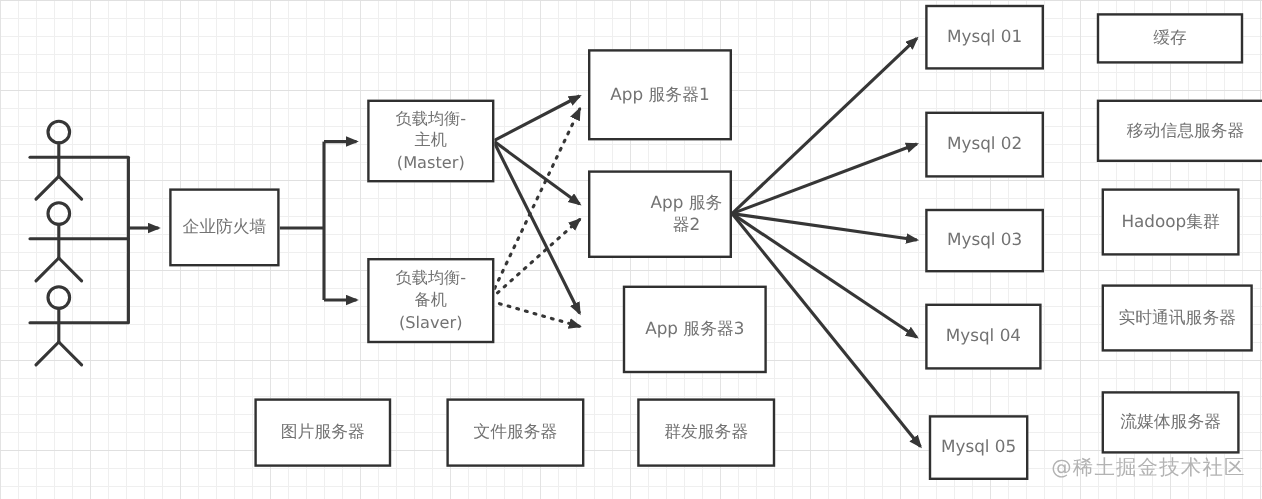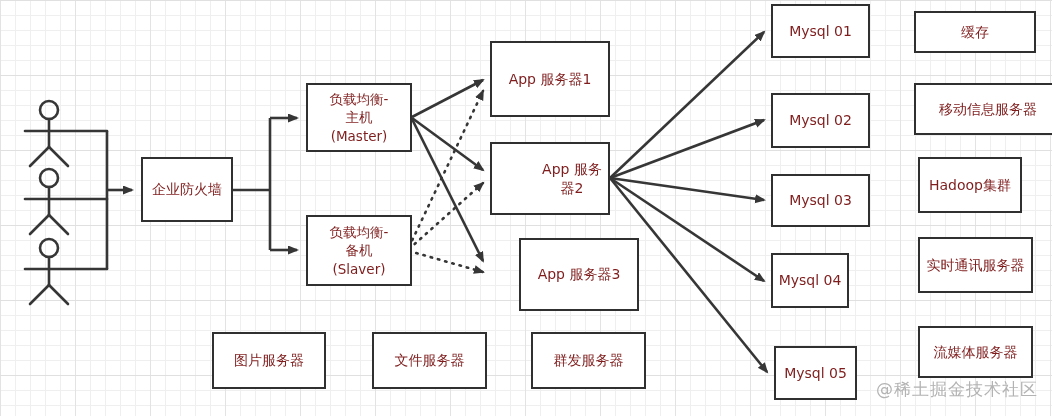--- a/index.html
+++ b/index.html
@@ -19,21 +19,21 @@
       linear-gradient(90deg, #efefef 1px, transparent 1px);
     background-size:75px 75px, 75px 75px, 15px 15px, 15px 15px;
   }
   svg.wires{ position:absolute; left:0; top:0; width:1052px; height:416px; }
   .box{
     position:absolute;
     background:#ffffff;
     border:2px solid #303030;
     display:flex; align-items:center; justify-content:center;
     text-align:center;
-    color:#7f1d1d;
+    color:#737373;
     font-size:14px;
     line-height:1.35;
     z-index:2;
   }
   .box .lbl{ display:block; padding:0 4px; }
   .watermark{
     position:absolute;
     left:876px; top:378px;
     font-size:17px;
     color:#b3b3b3;
@@ -138,37 +138,37 @@
 
   <div class="box" style="left:771px;top:4px;width:99px;height:54px;">
     <span class="lbl">Mysql 01</span>
   </div>
   <div class="box" style="left:771px;top:93px;width:99px;height:55px;">
     <span class="lbl">Mysql 02</span>
   </div>
   <div class="box" style="left:771px;top:174px;width:99px;height:53px;">
     <span class="lbl">Mysql 03</span>
   </div>
-  <div class="box" style="left:771px;top:253px;width:78px;height:55px;">
+  <div class="box" style="left:771px;top:253px;width:97px;height:55px;">
     <span class="lbl">Mysql 04</span>
   </div>
   <div class="box" style="left:774px;top:346px;width:83px;height:54px;">
     <span class="lbl">Mysql 05</span>
   </div>
 
   <div class="box" style="left:914px;top:11px;width:122px;height:42px;">
     <span class="lbl">缓存</span>
   </div>
   <div class="box" style="left:914px;top:83px;width:148px;height:52px;">
     <span class="lbl">移动信息服务器</span>
   </div>
-  <div class="box" style="left:918px;top:157px;width:104px;height:56px;">
+  <div class="box" style="left:918px;top:157px;width:115px;height:56px;">
     <span class="lbl">Hadoop集群</span>
   </div>
-  <div class="box" style="left:918px;top:237px;width:115px;height:56px;">
+  <div class="box" style="left:918px;top:237px;width:126px;height:56px;">
     <span class="lbl">实时通讯服务器</span>
   </div>
   <div class="box" style="left:918px;top:326px;width:115px;height:52px;">
     <span class="lbl">流媒体服务器</span>
   </div>
 
   <div class="box" style="left:212px;top:332px;width:114px;height:57px;">
     <span class="lbl">图片服务器</span>
   </div>
   <div class="box" style="left:372px;top:332px;width:115px;height:57px;">

